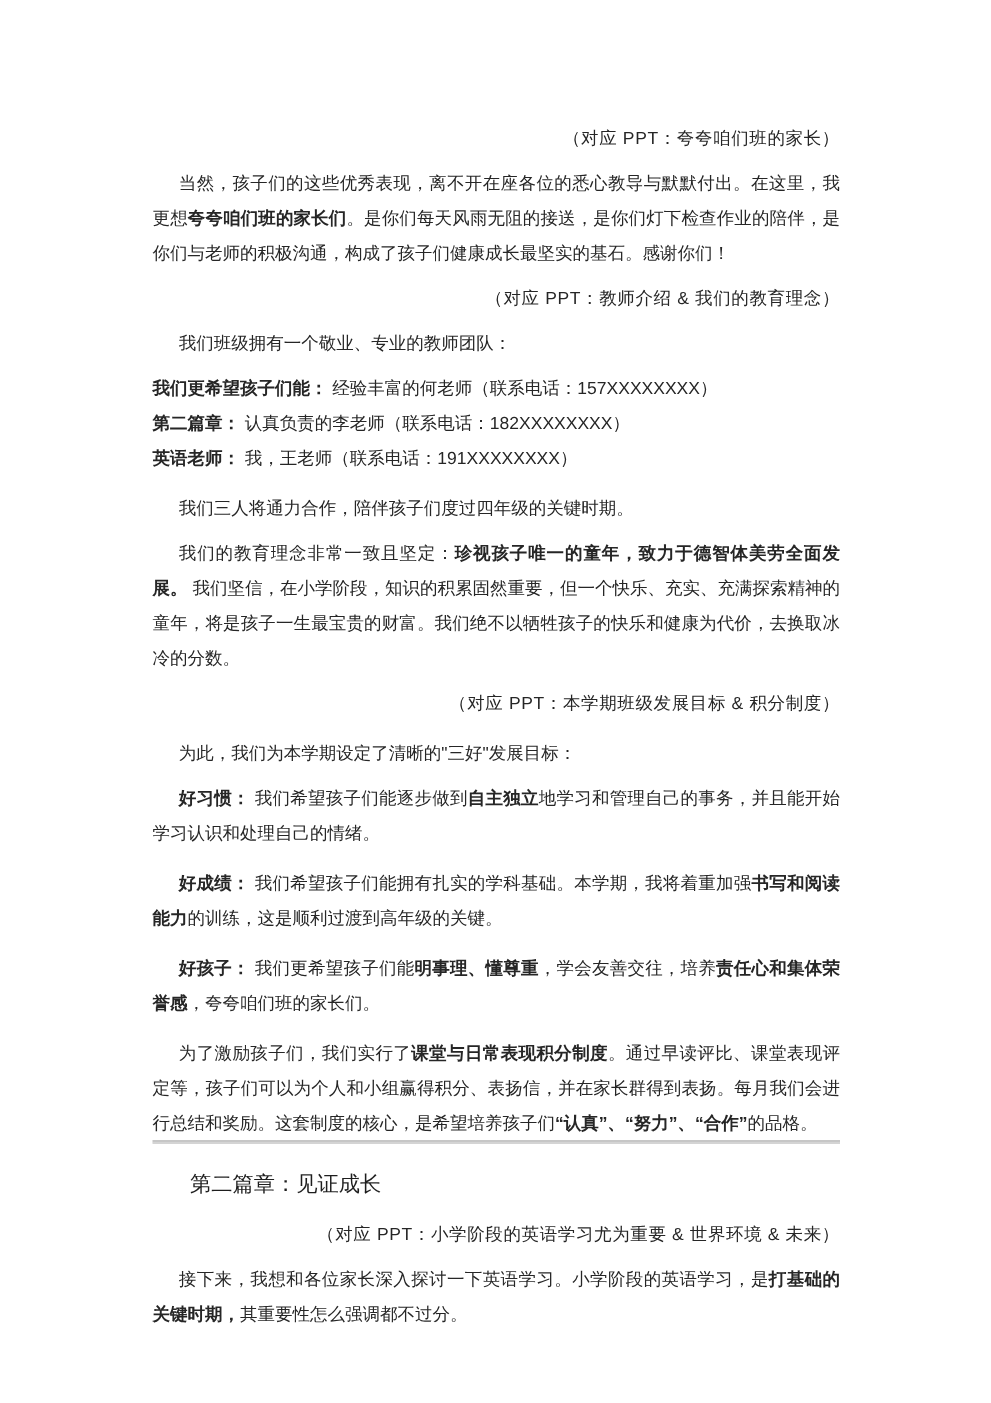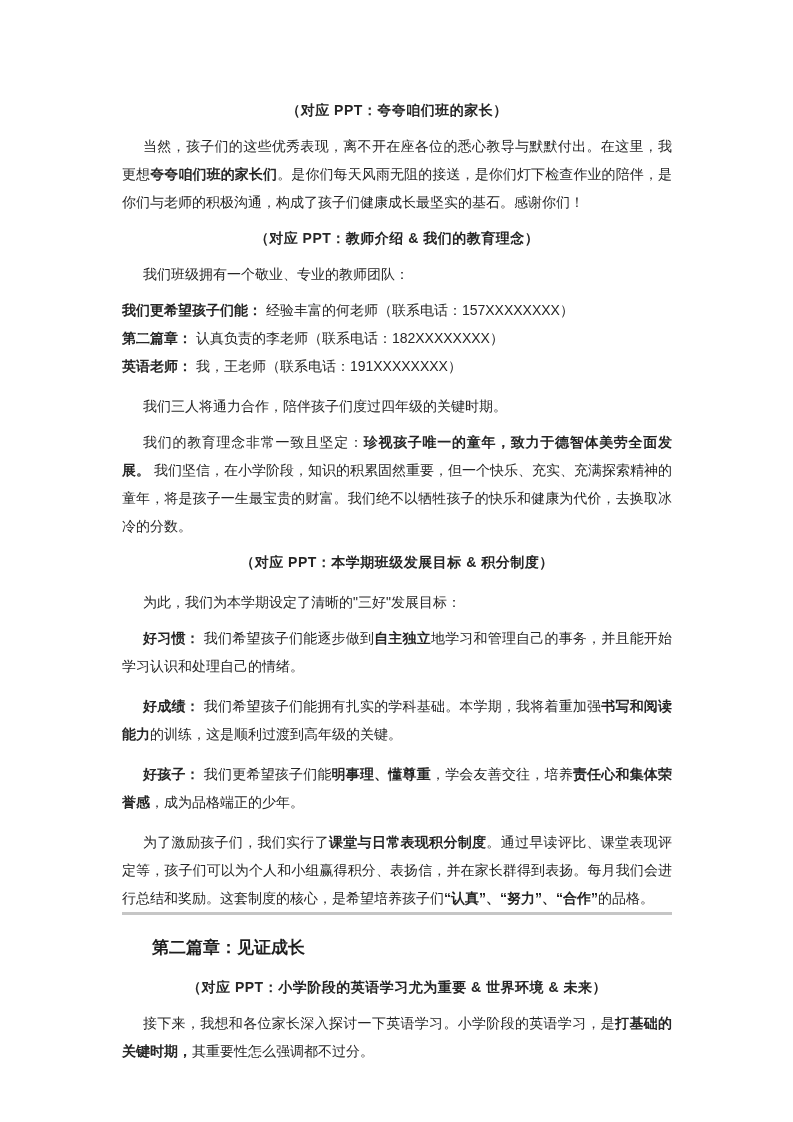--- a/index.html
+++ b/index.html
@@ -15,37 +15,37 @@
   }
   .page-content {
     position: absolute;
     left: 122px;
     top: 96px;
     width: 550px;
     color: #262626;
   }
   .page-content > :first-child { margin-top: 0; }
   p { margin: 0; font-size: 14px; line-height: 28px; text-align: justify; }
-  p.ppt { margin-top: 8px; font-weight: bold; text-align: center; letter-spacing: 0.5px; }
+  p.ppt { margin-top: 8px; font-weight: normal; text-align: right; letter-spacing: 0.5px; }
   p.para { margin-top: 8px; text-indent: 21px; }
   p.tight { margin-top: 12px; text-indent: 21px; }
   .teacher-group { margin-top: 8px; }
   .teacher-group p { text-align: left; }
   .divider {
     height: 2px;
     margin: 0 0 16px 0;
     border-top: 2px solid #c6c6c6;
     border-bottom: 1px solid #c6c6c6;
   }
   h2.heading {
     margin: 0;
     padding-left: 30px;
     font-size: 17px;
     line-height: 34px;
-    font-weight: bold;
+    font-weight: normal;
     color: #1e1e1e;
     text-align: left;
   }
   strong { font-weight: bold; }
 </style>
 </head>
 <body>
 
 <div class="page">
   <main class="page-content">
@@ -57,20 +57,20 @@
         <p class="teacher-line"><strong>我们更希望孩子们能：</strong><span> 经验丰富的何老师（联系电话：157XXXXXXXX）</span></p>
         <p class="teacher-line"><strong>第二篇章：</strong><span> 认真负责的李老师（联系电话：182XXXXXXXX）</span></p>
         <p class="teacher-line"><strong>英语老师：</strong><span> 我，王老师（联系电话：191XXXXXXXX）</span></p>
       </div>
       <p class="tight"><span>我们三人将通力合作，陪伴孩子们度过四年级的关键时期。</span></p>
       <p class="para"><span>我们的教育理念非常一致且坚定：</span><strong>珍视孩子唯一的童年，致力于德智体美劳全面发展。</strong><span> 我们坚信，在小学阶段，知识的积累固然重要，但一个快乐、充实、充满探索精神的童年，将是孩子一生最宝贵的财富。我们绝不以牺牲孩子的快乐和健康为代价，去换取冰冷的分数。</span></p>
       <p class="ppt"><span>（对应 PPT：本学期班级发展目标 &amp; 积分制度）</span></p>
       <p class="tight"><span>为此，我们为本学期设定了清晰的"三好"发展目标：</span></p>
       <p class="para"><strong>好习惯：</strong><span> 我们希望孩子们能逐步做到</span><strong>自主独立</strong><span>地学习和管理自己的事务，并且能开始学习认识和处理自己的情绪。</span></p>
       <p class="tight"><strong>好成绩：</strong><span> 我们希望孩子们能拥有扎实的学科基础。本学期，我将着重加强</span><strong>书写和阅读能力</strong><span>的训练，这是顺利过渡到高年级的关键。</span></p>
-      <p class="tight"><strong>好孩子：</strong><span> 我们更希望孩子们能</span><strong>明事理、懂尊重</strong><span>，学会友善交往，培养</span><strong>责任心和集体荣誉感</strong><span>，成为品格端正的少年。</span></p>
+      <p class="tight"><strong>好孩子：</strong><span> 我们更希望孩子们能</span><strong>明事理、懂尊重</strong><span>，学会友善交往，培养</span><strong>责任心和集体荣誉感</strong><span>，夸夸咱们班的家长们。</span></p>
       <p class="tight"><span>为了激励孩子们，我们实行了</span><strong>课堂与日常表现积分制度</strong><span>。通过早读评比、课堂表现评定等，孩子们可以为个人和小组赢得积分、表扬信，并在家长群得到表扬。每月我们会进行总结和奖励。这套制度的核心，是希望培养孩子们</span><strong>“认真”、“努力”、“合作”</strong><span>的品格。</span></p>
       <div class="divider"></div>
       <h2 class="heading"><span>第二篇章：见证成长</span></h2>
       <p class="ppt"><span>（对应 PPT：小学阶段的英语学习尤为重要 &amp; 世界环境 &amp; 未来）</span></p>
       <p class="para"><span>接下来，我想和各位家长深入探讨一下英语学习。小学阶段的英语学习，是</span><strong>打基础的关键时期，</strong><span>其重要性怎么强调都不过分。</span></p>
     </main>
 </div>
 
 </body></html>

